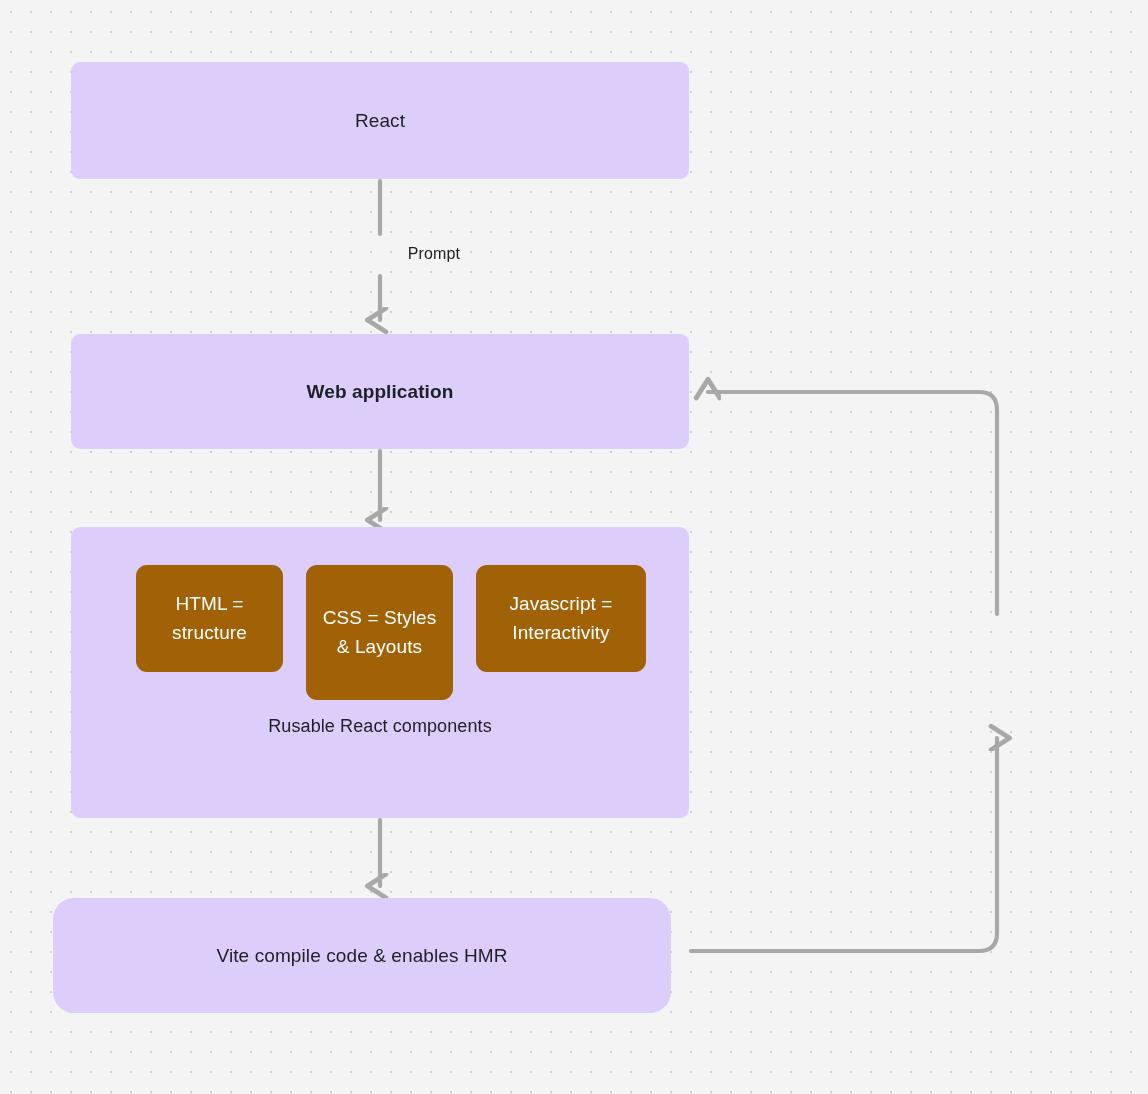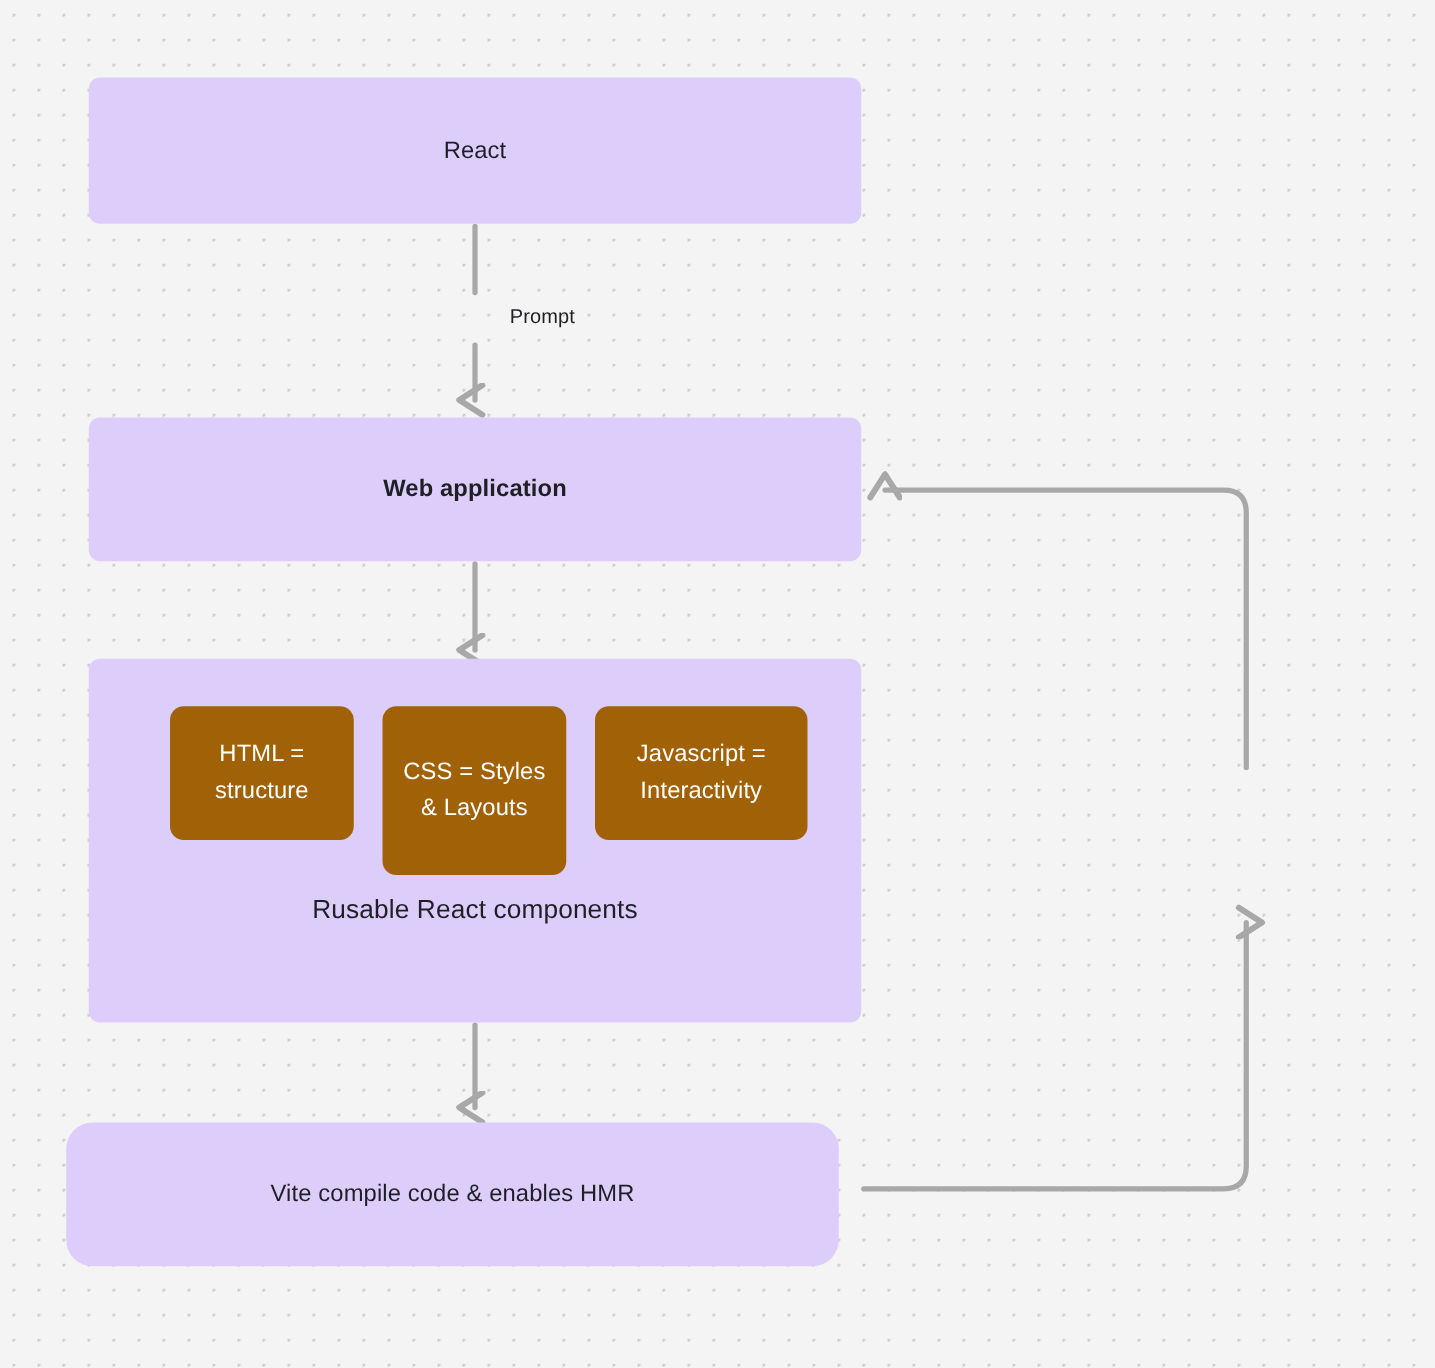--- a/index.html
+++ b/index.html
@@ -61,21 +61,21 @@
   #chip-html { left: 136px; top: 565px; width: 147px; height: 107px; }
   #chip-css  { left: 306px; top: 565px; width: 147px; height: 135px; }
   #chip-js   { left: 476px; top: 565px; width: 170px; height: 107px; }
 
   #components-caption {
     position: absolute;
     left: 71px;
     top: 716px;
     width: 618px;
     text-align: center;
-    font-size: 21px;
+    font-size: 18px;
     color: #1f1f26;
     letter-spacing: 0.1px;
   }
 
   #edge-layer {
     position: absolute;
     left: 0; top: 0;
     width: 1148px;
     height: 1094px;
     pointer-events: none;

